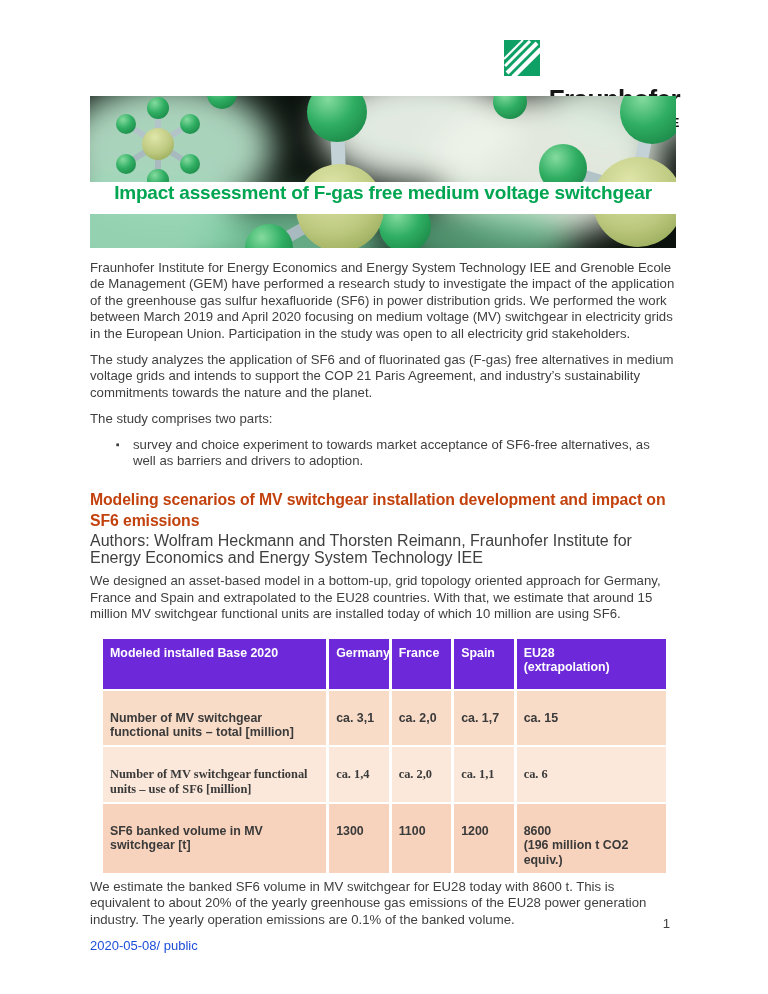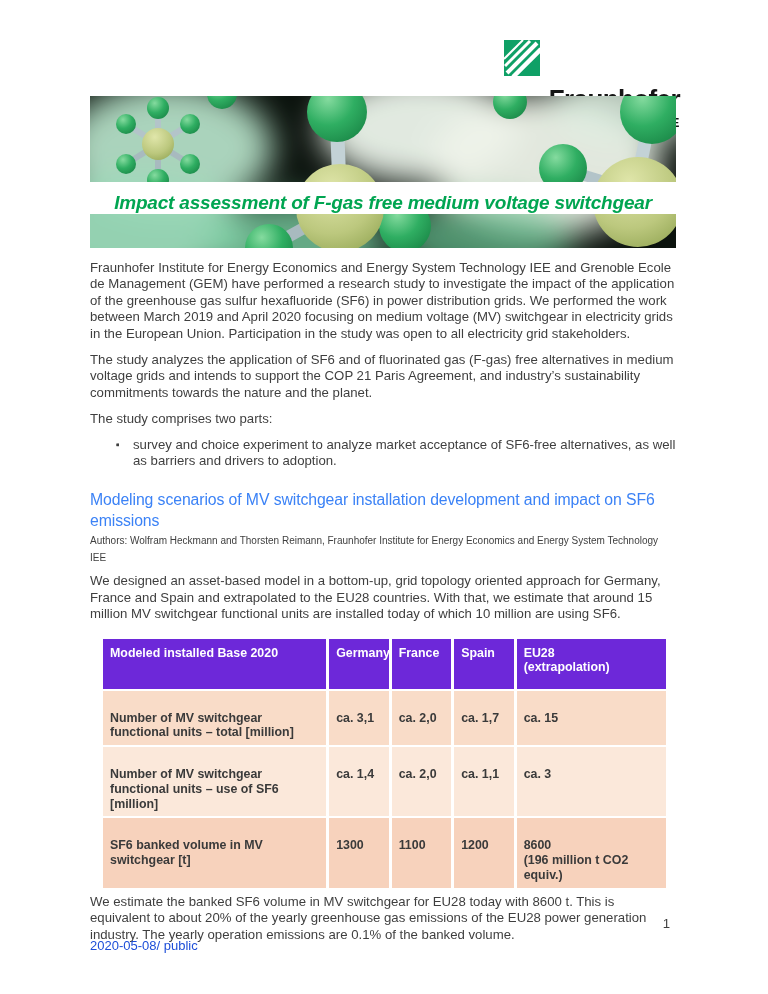--- a/index.html
+++ b/index.html
@@ -32,45 +32,45 @@
   .content {
     position: absolute; left: 90px; top: 96px; width: 586px;
   }
 
   
   .hero { position: relative; width: 586px; height: 152px; overflow: hidden; }
   .hero svg { display: block; }
   .hero-band {
     position: absolute; left: 0; top: 86px; width: 586px; height: 32px;
     background: #ffffff;
-    display: flex; align-items: flex-end; justify-content: center; font-style: italic;
+    display: flex; align-items: flex-start; justify-content: center;
   }
   .hero-title {
     font-size: 19px; font-weight: bold; color: #00a551;
     letter-spacing: -0.2px; white-space: nowrap;
   }
 
   
   .para { font-size: 13.2px; line-height: 16.4px; margin-top: 10px; }
   .para.first { margin-top: 12px; }
   .bullet-list { list-style: none; margin-top: 9px; }
   .bullet-list li {
     position: relative; padding-left: 43px;
     font-size: 13.2px; line-height: 16.4px;
   }
   .bullet-glyph {
     position: absolute; left: 26px; top: 0;
     font-size: 10px; color: #3f3f3f; line-height: 16.4px;
   }
   .section-heading {
     margin-top: 21px;
-    font-size: 15.8px; font-weight: normal; color: #3b82f6;
+    font-size: 15.8px; font-weight: bold; color: #c2410c;
     line-height: 20.5px; letter-spacing: -0.1px;
   }
-  .authors { font-size: 10px; line-height: 16.4px; margin-top: 2px; }
+  .authors { font-size: 16px; line-height: 16.4px; margin-top: 2px; }
 
   
   .data-table-wrap { margin: 14px 10px 0 13px; }
   table.data {
     width: 100%;
     border-collapse: separate; border-spacing: 3px 2px;
     table-layout: fixed;
     margin-left: -3px; width: calc(100% + 6px);
   }
   table.data th, table.data td { vertical-align: top; text-align: left; }
@@ -78,21 +78,21 @@
     background: #6d28d9; color: #ffffff;
     font-size: 12.4px; font-weight: bold; line-height: 14.5px;
     padding: 7px 24px 14px 7px;
   }
   table.data td {
     font-size: 12.4px; font-weight: bold; color: #3a3a3a;
     line-height: 14.8px;
     padding: 20px 7px 5px 7px;
   }
   tr.row-1 td { background: #f9dcc8; }
-  tr.row-2 td { background: #fbe8da; }
+  tr.row-2 td { background: #fbe8da; font-family: Liberation Serif, serif; }
   tr.row-3 td { background: #f7d2bc; }
 
   
   .page-number {
     position: absolute; top: 916px; right: 98px;
     font-size: 13.2px; color: #3f3f3f;
   }
   .footer-line {
     position: absolute; top: 938px; left: 90px;
     font-size: 13px; color: #1d4ed8;
@@ -191,21 +191,21 @@
   <p class="para first">Fraunhofer Institute for Energy Economics and Energy System Technology IEE and Grenoble Ecole de Management (GEM) have performed a research study to investigate the impact of the application of the greenhouse gas sulfur hexafluoride (SF6) in power distribution grids. We performed the work between March 2019 and April 2020 focusing on medium voltage (MV) switchgear in electricity grids in the European Union. Participation in the study was open to all electricity grid stakeholders.</p>
   <p class="para">The study analyzes the application of SF6 and of fluorinated gas (F-gas) free alternatives in medium voltage grids and intends to support the COP 21 Paris Agreement, and industry’s sustainability commitments towards the nature and the planet.</p>
   <p class="para">The study comprises two parts:</p>
 
   <ul class="bullet-list">
     <li>
       <span class="bullet-glyph">▪</span>
     </li>
     <li>
       <span class="bullet-glyph">▪</span>
-      <span>survey and choice experiment to analyze market acceptance of SF6-free alternatives, as well as barriers and drivers to adoption.</span>
+      <span>survey and choice experiment to towards market acceptance of SF6-free alternatives, as well as barriers and drivers to adoption.</span>
     </li>
   </ul>
 
   <h2 class="section-heading">Modeling scenarios of MV switchgear installation development and impact on SF6 emissions</h2>
   <p class="authors">Authors: Wolfram Heckmann and Thorsten Reimann, Fraunhofer Institute for Energy Economics and Energy System Technology IEE</p>
   <p class="para" style="margin-top:7px">We designed an asset-based model in a bottom-up, grid topology oriented approach for Germany, France and Spain and extrapolated to the EU28 countries. With that, we estimate that around 15 million MV switchgear functional units are installed today of which 10 million are using SF6.</p>
 
   <div class="data-table-wrap">
     <table class="data">
       <colgroup>
@@ -230,21 +230,21 @@
           <td>ca. 3,1</td>
           <td>ca. 2,0</td>
           <td>ca. 1,7</td>
           <td>ca. 15</td>
         </tr>
         <tr class="row-2">
           <td>Number of MV switchgear functional units – use of SF6 [million]</td>
           <td>ca. 1,4</td>
           <td>ca. 2,0</td>
           <td>ca. 1,1</td>
-          <td>ca. 3</td>
+          <td>ca. 6</td>
         </tr>
         <tr class="row-3">
           <td>SF6 banked volume in MV switchgear [t]</td>
           <td>1300</td>
           <td>1100</td>
           <td>1200</td>
           <td>
             <div>8600</div>
             <div>(196 million t CO2 equiv.)</div>
           </td>

